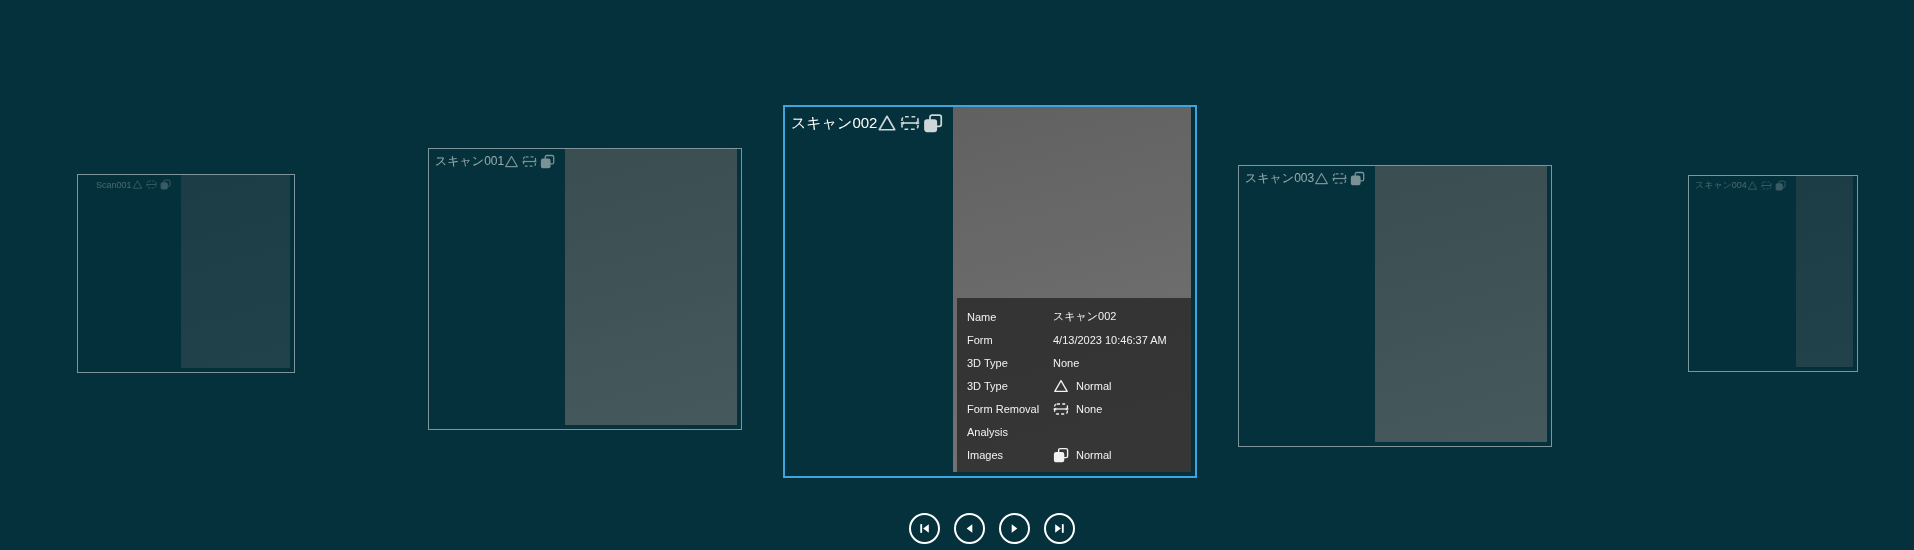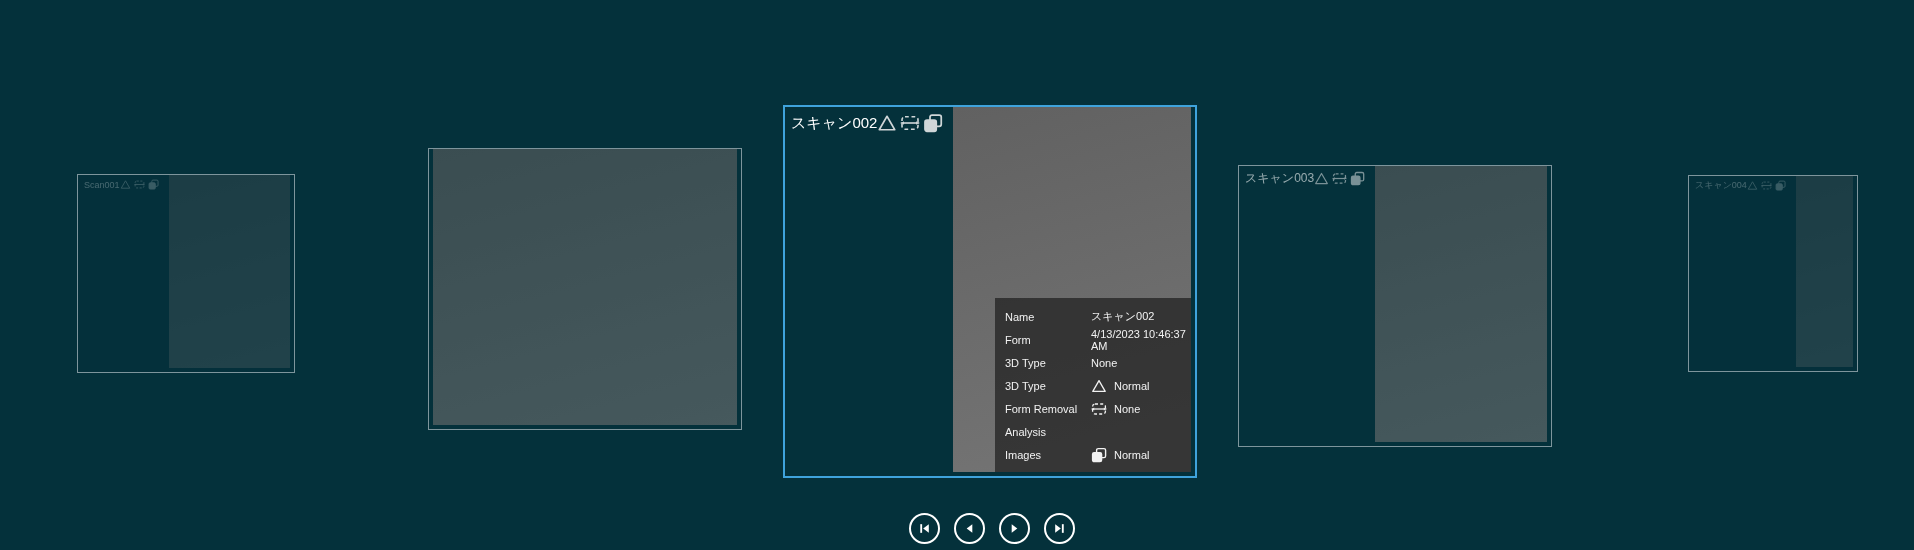--- a/index.html
+++ b/index.html
@@ -39,21 +39,21 @@
   }
   
   .card::after{
     content:"";position:absolute;inset:0;
     pointer-events:none;
     background:rgba(4,49,59,0);
   }
   .card.near::after{background:rgba(4,49,59,0.42);}
   .card.far::after{background:rgba(4,49,59,0.74);}
 
-  .card.pos-0{left:77px;top:174px;width:218px;height:199px;}
+  .card.pos-0{left:77px;top:174px;width:218px;height:199px;padding-left:12px;}
   .card.pos-0 .hdr{height:19px;font-size:9px;}
   .card.pos-0 .icons svg{width:11px;height:11px;}
 
   .card.pos-1{left:428px;top:148px;width:314px;height:282px;}
   .card.pos-1 .hdr{height:24px;font-size:12px;}
   .card.pos-1 .icons svg{width:15px;height:15px;}
 
   .card.pos-2{
     left:783px;top:105px;width:414px;height:373px;
     border:2px solid #3fa3dc;
@@ -66,21 +66,21 @@
   .card.pos-3 .icons svg{width:15px;height:15px;}
 
   .card.pos-4{left:1688px;top:175px;width:170px;height:197px;}
   .card.pos-4 .hdr{height:19px;font-size:9px;}
   .card.pos-4 .icons svg{width:11px;height:11px;}
 
   
   .tooltip{
     position:absolute;
     right:0;bottom:0;
-    width:196px;height:174px;
+    width:234px;height:174px;
     background:rgba(30,30,30,0.72);
     color:#f2f2f2;
     font-size:11px;
     padding:7px 0 0 10px;
     box-sizing:border-box;
   }
   .trow{display:flex;align-items:center;height:23px;}
   .trow .tl{flex:0 0 86px;}
   .trow .tv{display:flex;align-items:center;gap:7px;}
   .trow .tv svg{width:16px;height:16px;color:#f2f2f2;}
@@ -137,20 +137,35 @@
           </svg>
         <svg viewBox="0 0 16 16">
             <use href="#ic-img"></use>
           </svg>
       </span>
     </div>
     <div class="img"></div>
   </div>
 
   <div class="card pos-1 near">
+    <div class="hdr">
+      <span class="ttl">スキャン001</span>
+      <span class="sp"></span>
+      <span class="icons">
+        <svg viewBox="0 0 16 16">
+            <use href="#ic-tri"></use>
+          </svg>
+        <svg viewBox="0 0 16 16">
+            <use href="#ic-form"></use>
+          </svg>
+        <svg viewBox="0 0 16 16">
+            <use href="#ic-img"></use>
+          </svg>
+      </span>
+    </div>
     <div class="img"></div>
   </div>
 
   <div class="card pos-2">
     <div class="hdr">
       <span class="ttl">スキャン002</span>
       <span class="sp"></span>
       <span class="icons">
         <svg viewBox="0 0 16 16">
             <use href="#ic-tri"></use>

